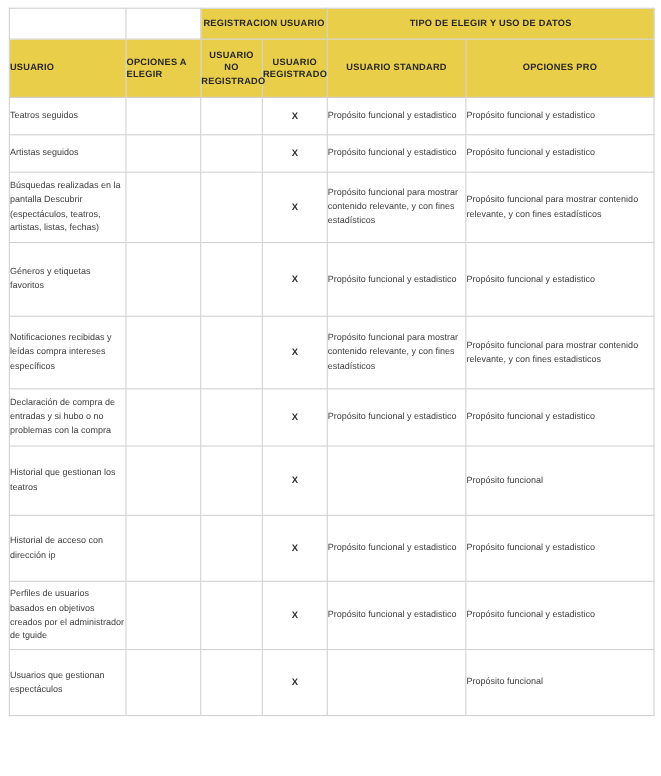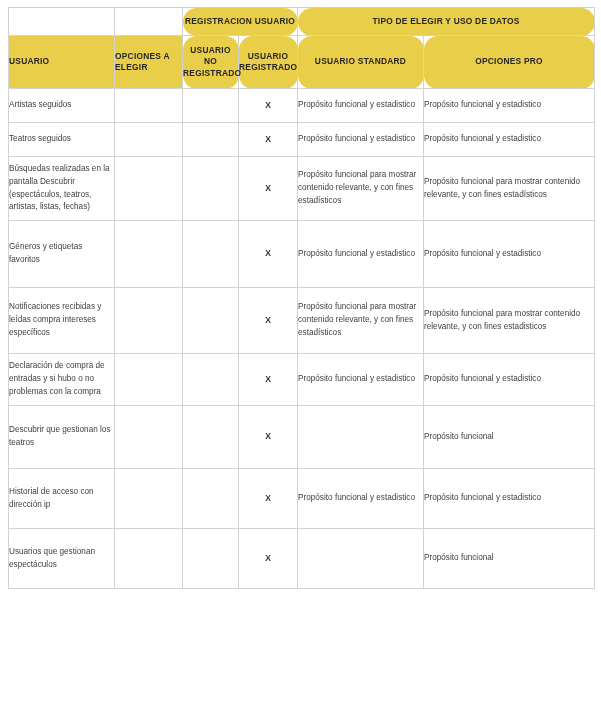--- a/index.html
+++ b/index.html
@@ -48,21 +48,20 @@
     letter-spacing: 0.25px;
     line-height: 1.33;
   }
   .hdr-blank {
     background: #ffffff;
     border: 1px solid #d2d2d2;
   }
   .hdr-center {
     text-align: center;
     padding: 3px 2px;
-    border-radius: 14px;
   }
   .hdr-left {
     text-align: left;
     padding: 3px 5px;
   }
   .row-top   { height: 28px; }
   .row-sub   { height: 53px; }
 
   
   .cell {
@@ -110,29 +109,29 @@
         <th class="hdr hdr-left">USUARIO</th>
         <th class="hdr hdr-left">OPCIONES A ELEGIR</th>
         <th class="hdr hdr-center">USUARIO NO REGISTRADO</th>
         <th class="hdr hdr-center">USUARIO REGISTRADO</th>
         <th class="hdr hdr-center">USUARIO STANDARD</th>
         <th class="hdr hdr-center">OPCIONES PRO</th>
       </tr>
     </thead>
     <tbody id="table-body">
         <tr style="height: 34px;">
+          <td class="cell cell-label">Teatros seguidos</td>
+          <td class="cell cell-empty"></td>
+          <td class="cell cell-mark"></td>
+          <td class="cell cell-mark">X</td>
+          <td class="cell cell-purpose">Propósito funcional y estadistico</td>
+          <td class="cell cell-purpose">Propósito funcional y estadistico</td>
+        </tr>
+        <tr style="height: 34px;">
           <td class="cell cell-label">Artistas seguidos</td>
-          <td class="cell cell-empty"></td>
-          <td class="cell cell-mark"></td>
-          <td class="cell cell-mark">X</td>
-          <td class="cell cell-purpose">Propósito funcional y estadistico</td>
-          <td class="cell cell-purpose">Propósito funcional y estadistico</td>
-        </tr>
-        <tr style="height: 34px;">
-          <td class="cell cell-label">Teatros seguidos</td>
           <td class="cell cell-empty"></td>
           <td class="cell cell-mark"></td>
           <td class="cell cell-mark">X</td>
           <td class="cell cell-purpose">Propósito funcional y estadistico</td>
           <td class="cell cell-purpose">Propósito funcional y estadistico</td>
         </tr>
         <tr style="height: 64px;">
           <td class="cell cell-label">Búsquedas realizadas en la pantalla Descubrir (espectáculos, teatros, artistas, listas, fechas)</td>
           <td class="cell cell-empty"></td>
           <td class="cell cell-mark"></td>
@@ -158,29 +157,37 @@
         </tr>
         <tr style="height: 52px;">
           <td class="cell cell-label">Declaración de compra de entradas y si hubo o no problemas con la compra</td>
           <td class="cell cell-empty"></td>
           <td class="cell cell-mark"></td>
           <td class="cell cell-mark">X</td>
           <td class="cell cell-purpose">Propósito funcional y estadistico</td>
           <td class="cell cell-purpose">Propósito funcional y estadistico</td>
         </tr>
         <tr style="height: 63px;">
-          <td class="cell cell-label">Descubrir que gestionan los teatros</td>
+          <td class="cell cell-label">Historial que gestionan los teatros</td>
           <td class="cell cell-empty"></td>
           <td class="cell cell-mark"></td>
           <td class="cell cell-mark">X</td>
           <td class="cell cell-purpose"></td>
           <td class="cell cell-purpose">Propósito funcional</td>
         </tr>
         <tr style="height: 60px;">
           <td class="cell cell-label">Historial de acceso con dirección ip</td>
+          <td class="cell cell-empty"></td>
+          <td class="cell cell-mark"></td>
+          <td class="cell cell-mark">X</td>
+          <td class="cell cell-purpose">Propósito funcional y estadistico</td>
+          <td class="cell cell-purpose">Propósito funcional y estadistico</td>
+        </tr>
+        <tr style="height: 62px;">
+          <td class="cell cell-label">Perfiles de usuarios basados en objetivos creados por el administrador de tguide</td>
           <td class="cell cell-empty"></td>
           <td class="cell cell-mark"></td>
           <td class="cell cell-mark">X</td>
           <td class="cell cell-purpose">Propósito funcional y estadistico</td>
           <td class="cell cell-purpose">Propósito funcional y estadistico</td>
         </tr>
         <tr style="height: 60px;">
           <td class="cell cell-label">Usuarios que gestionan espectáculos</td>
           <td class="cell cell-empty"></td>
           <td class="cell cell-mark"></td>

